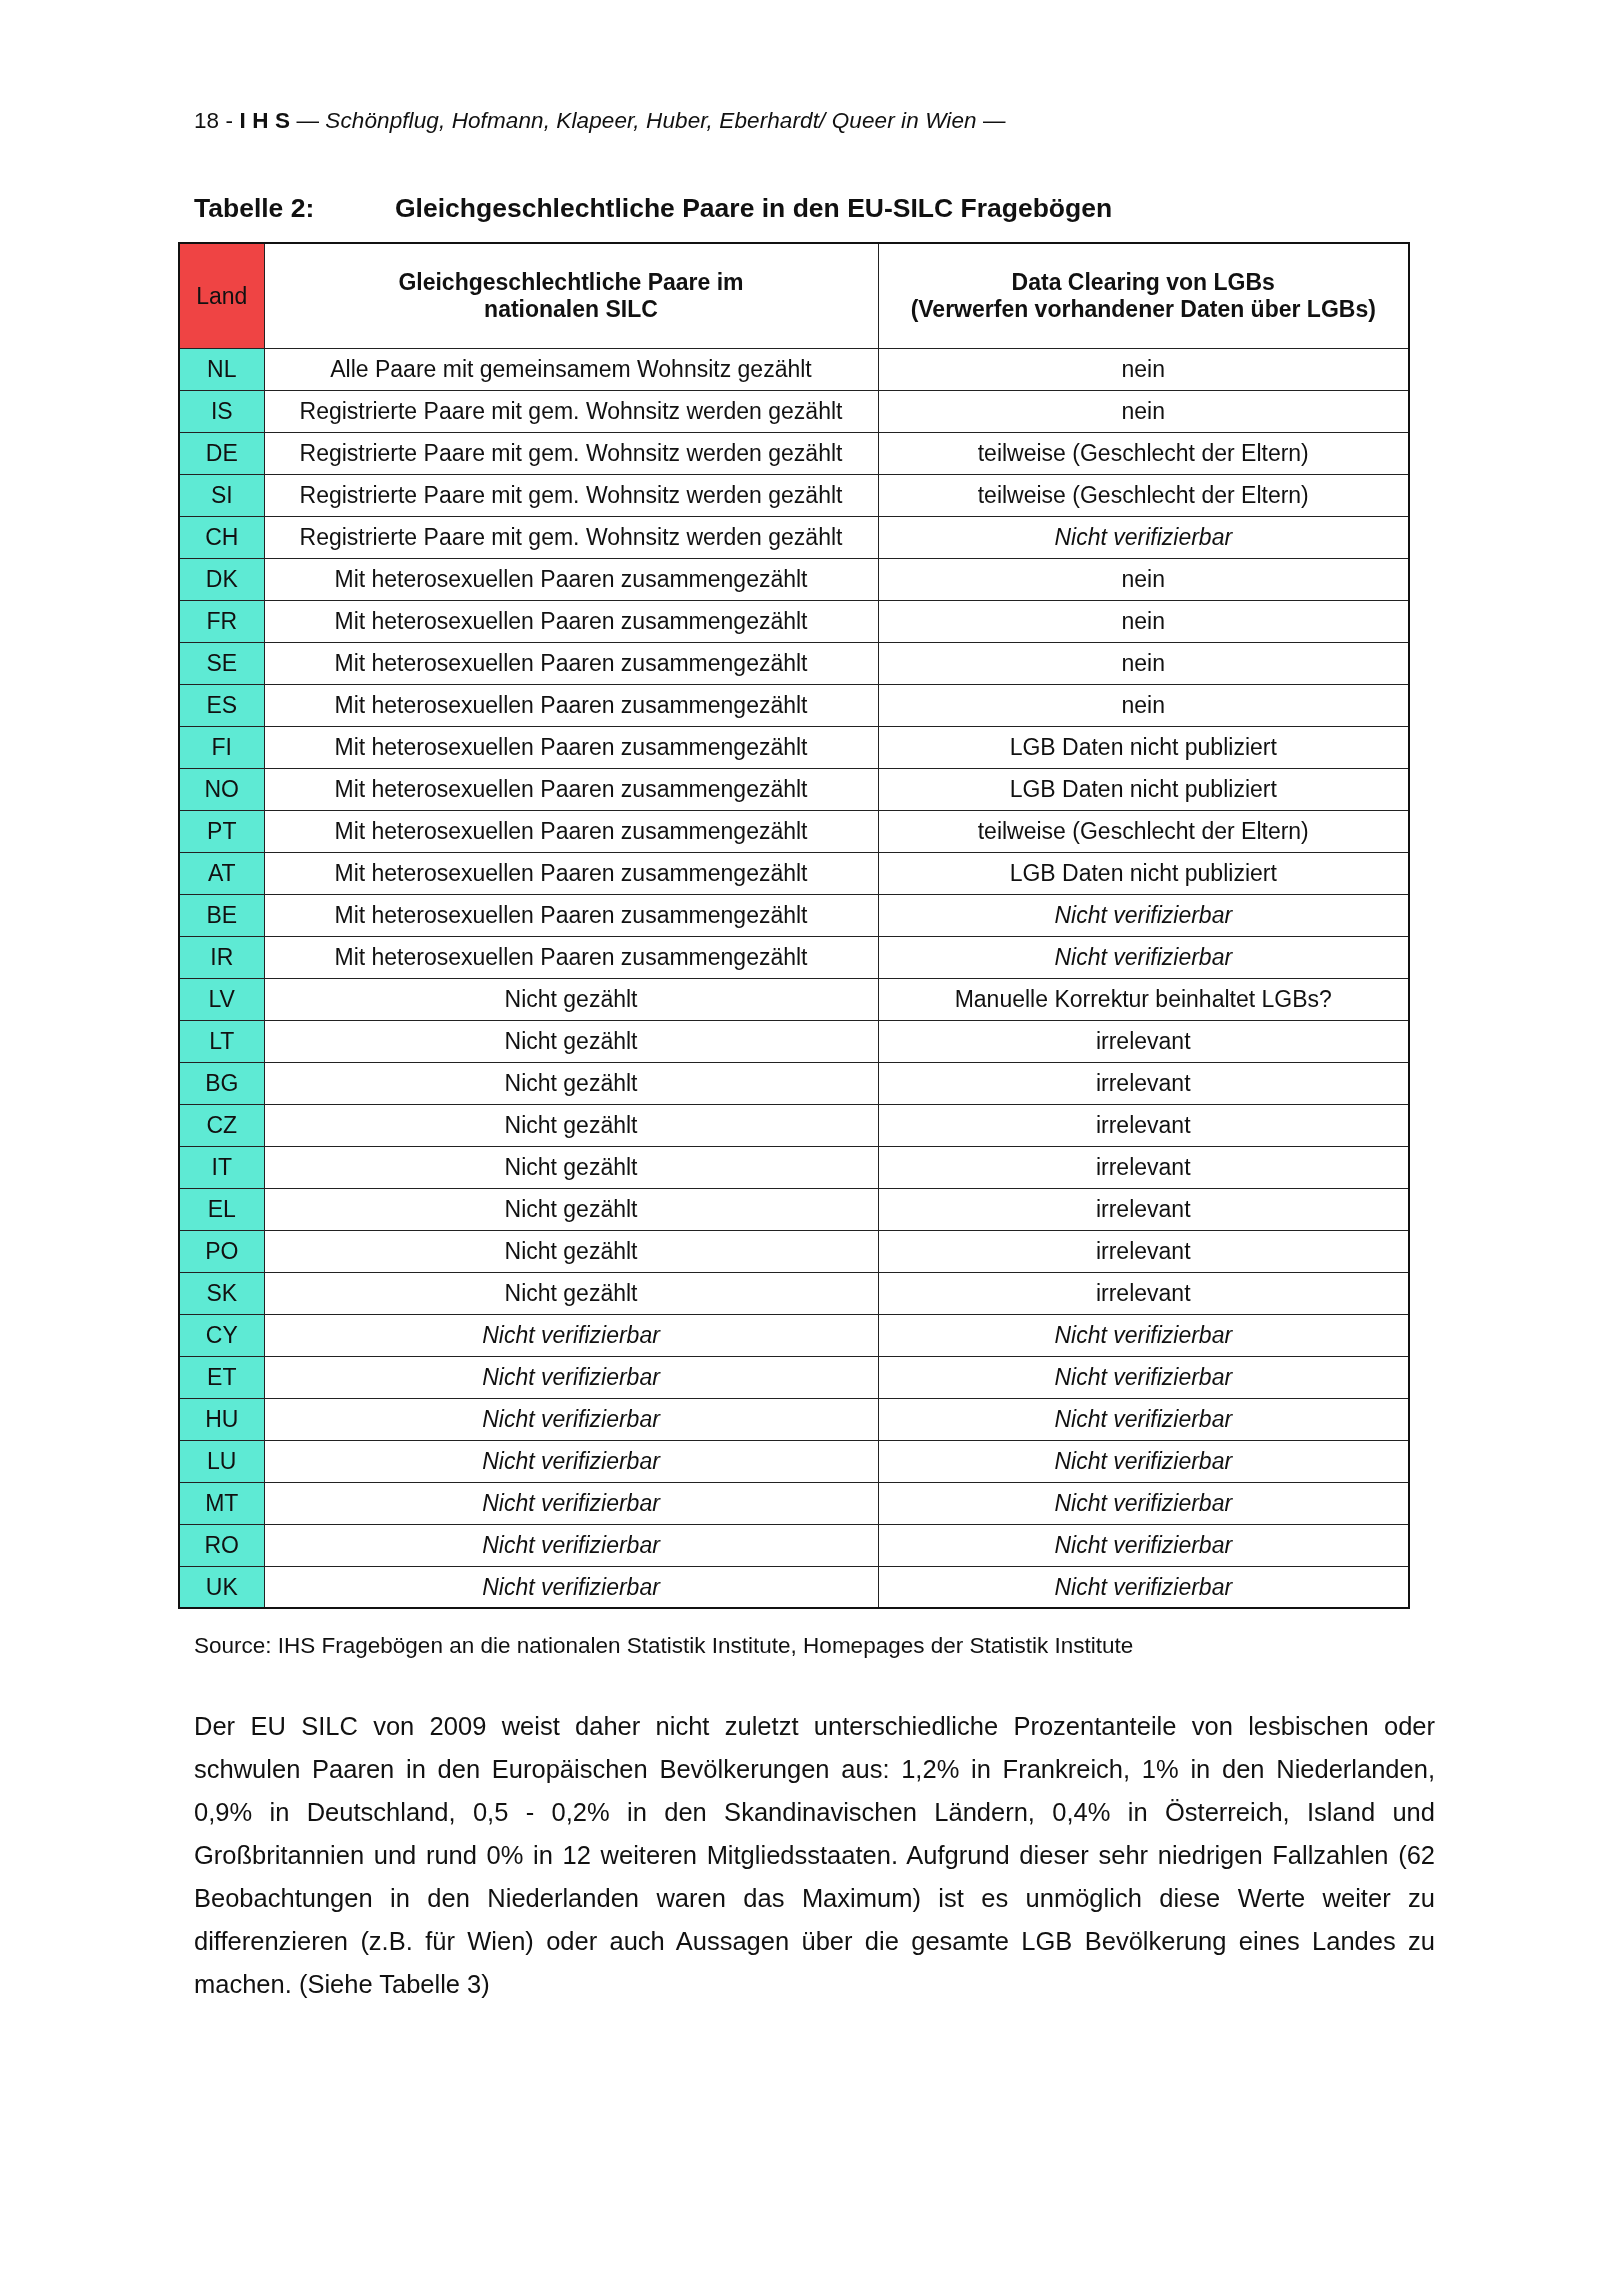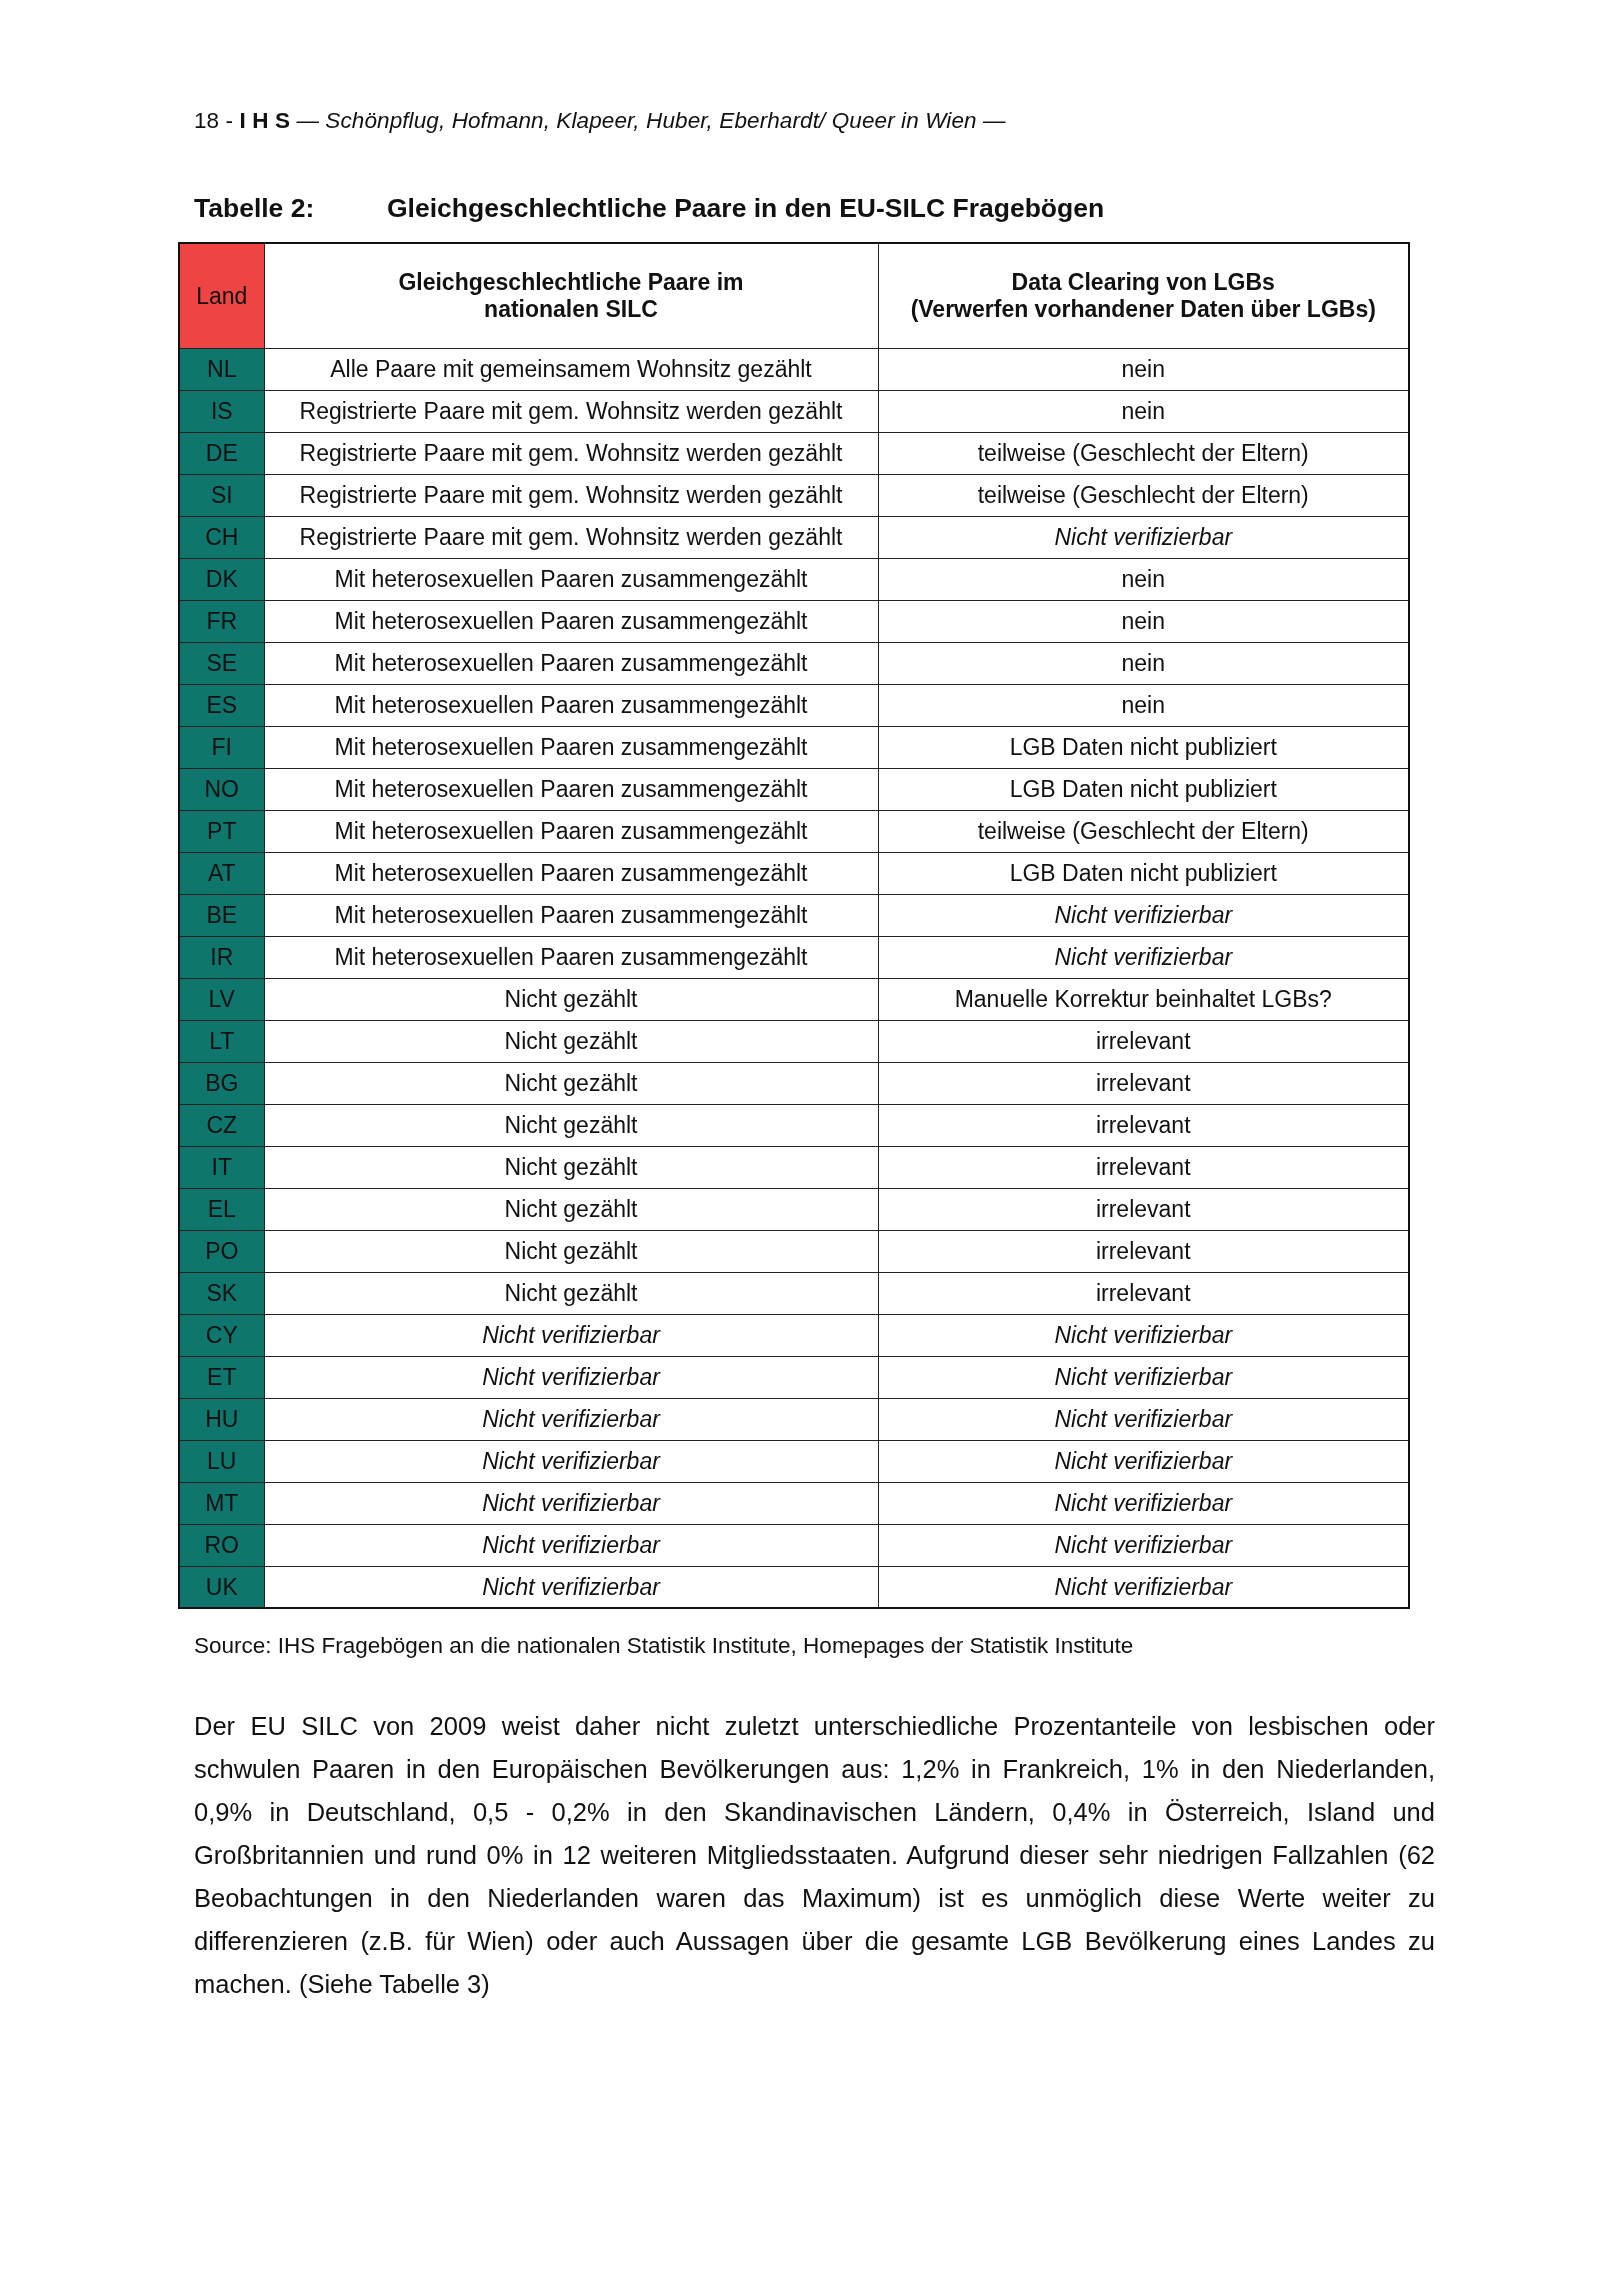--- a/index.html
+++ b/index.html
@@ -26,20 +26,21 @@
     .running-header .i { font-style: italic; }
     .running-header .bi { font-style: italic; font-weight: normal; }
 
     .table-caption {
       position: absolute;
       left: 194px;
       top: 193px;
       font-size: 26.5px;
       font-weight: bold;
       display: flex;
+      gap: 8px;
     }
     .table-caption .label { width: 193px; }
 
     table.main {
       position: absolute;
       left: 178px;
       top: 242px;
       border-collapse: collapse;
       width: 1230px;
       table-layout: fixed;
@@ -57,21 +58,21 @@
     table.main thead th {
       font-weight: bold;
       font-size: 23px;
     }
     table.main thead th.land-h {
       font-weight: normal;
       background: #ef4444;
     }
     table.main tbody tr { height: 42px; }
     table.main td.land {
-      background: #0f766e;
+      background: #5eead4;
       margin-top: 20px;
     }
     table.main td.it { font-style: italic; }
     col.c1 { width: 85px; }
     col.c2 { width: 614px; }
     col.c3 { width: 531px; }
 
     .source {
       position: absolute;
       left: 194px;

